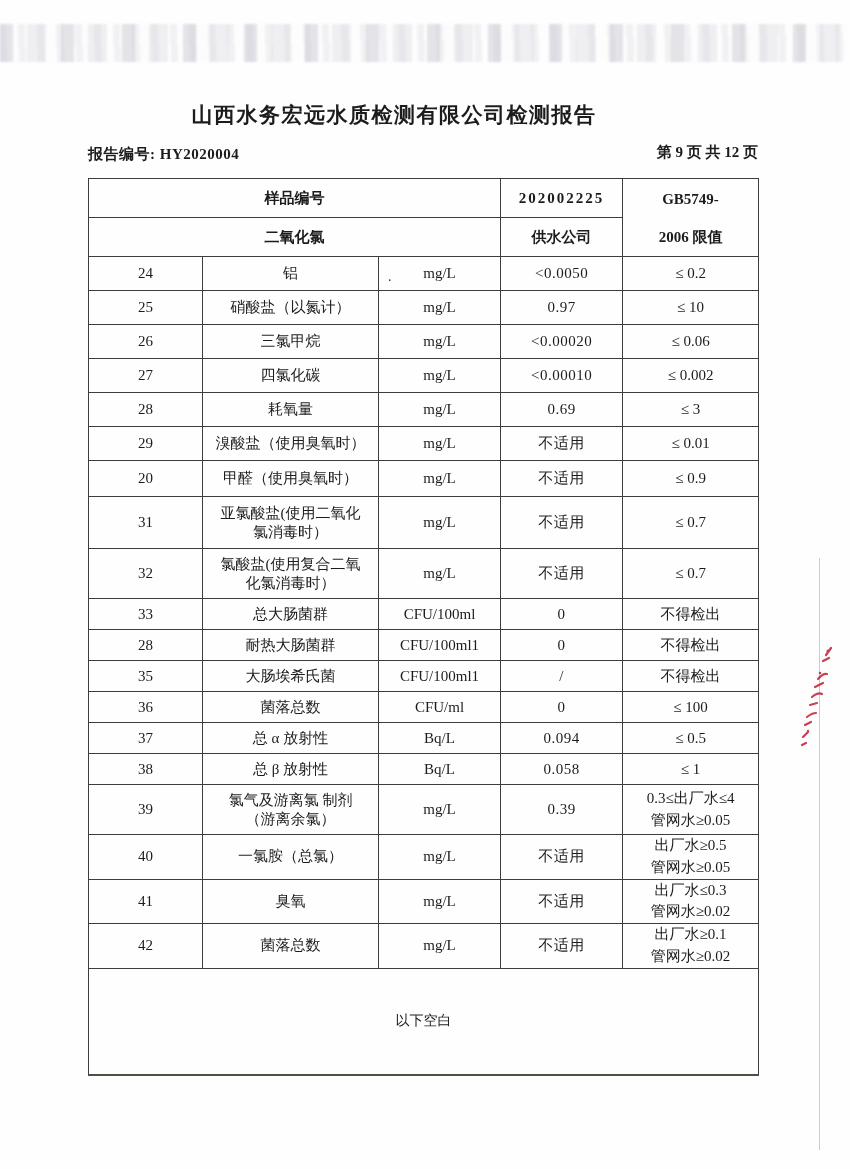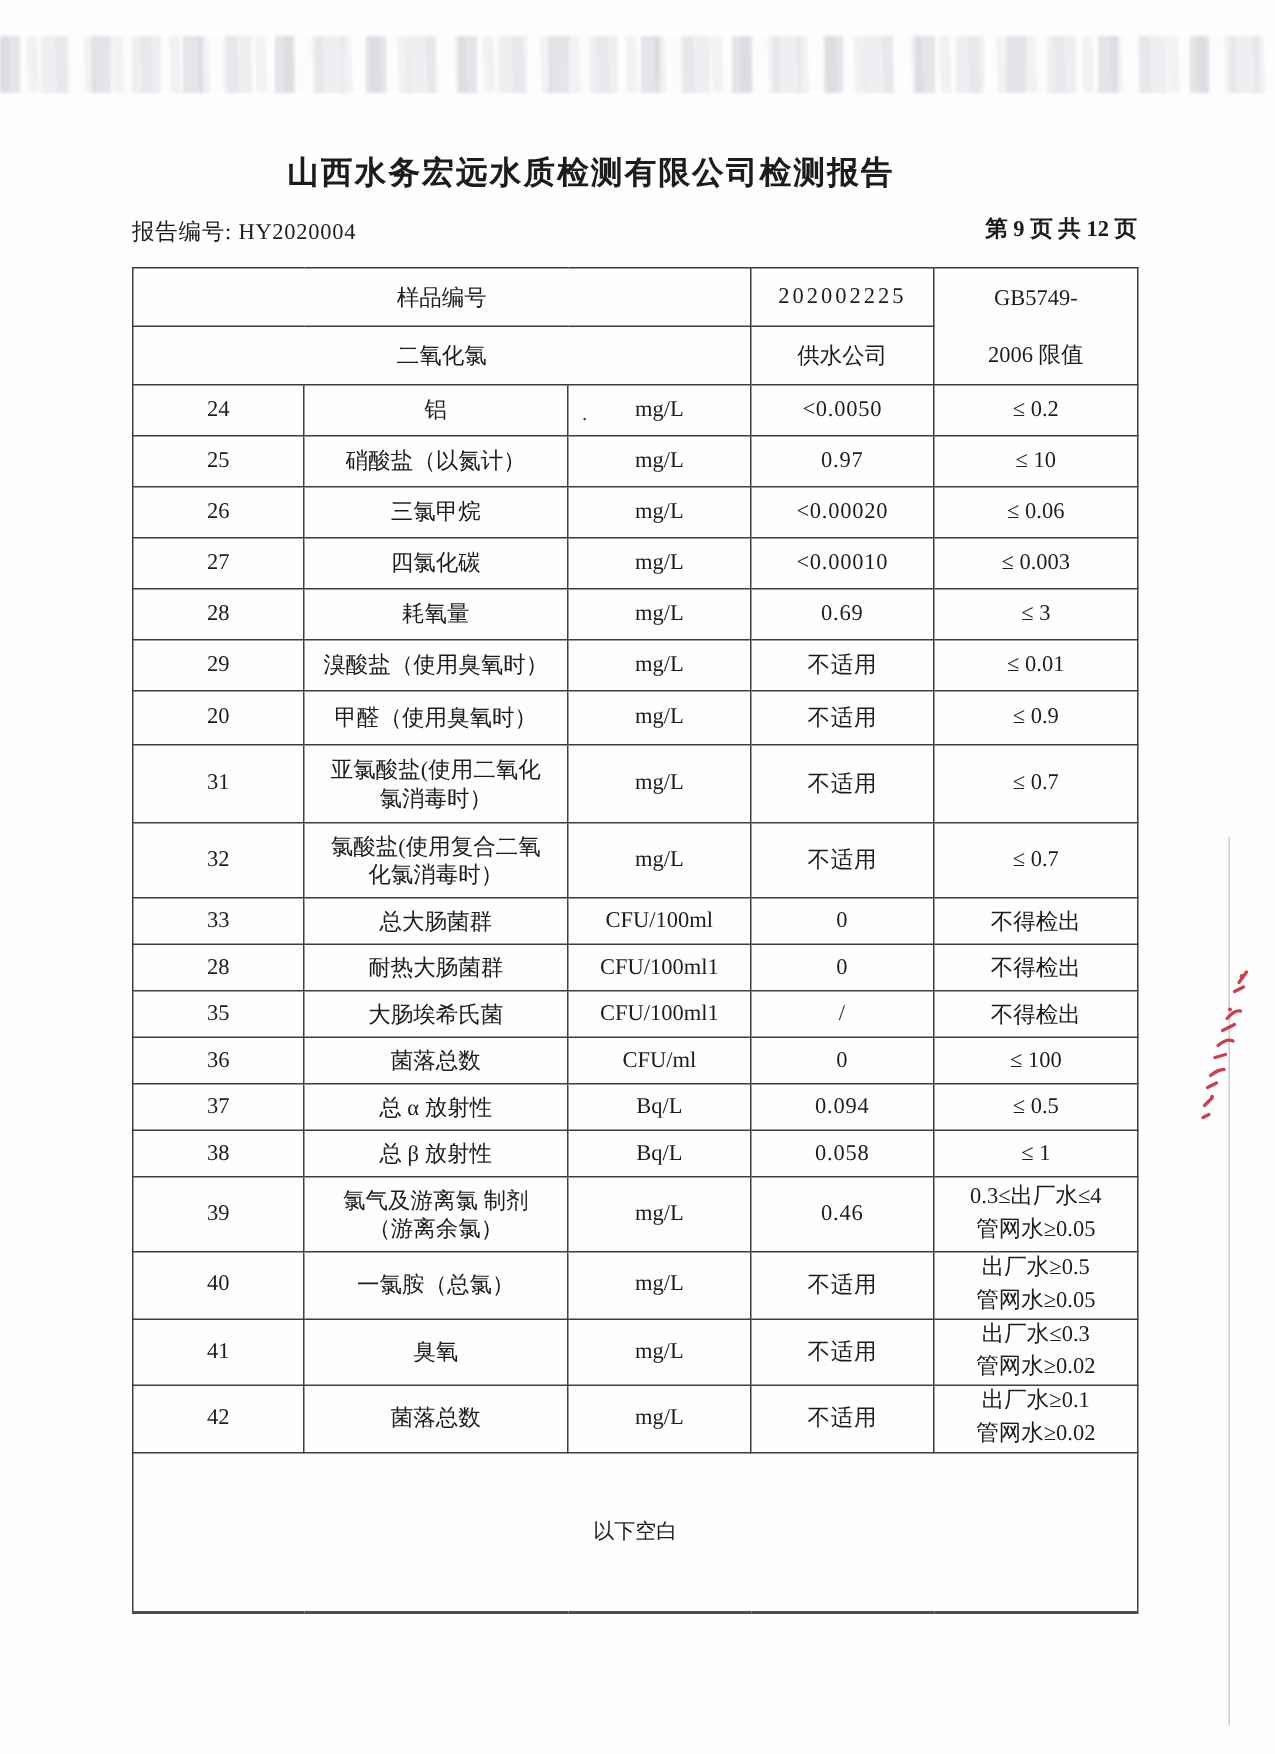--- a/index.html
+++ b/index.html
@@ -16,36 +16,36 @@
       repeating-linear-gradient(90deg, rgba(185,185,198,.38) 0 13px, rgba(235,235,240,.10) 13px 27px, rgba(205,205,216,.30) 27px 46px, rgba(242,242,246,.08) 46px 61px),
       repeating-linear-gradient(88deg, rgba(200,200,210,.22) 0 7px, rgba(255,255,255,0) 7px 19px);
     filter: blur(1.2px);
   }
   .page-title {
     position:absolute; top:101px; left:0; width:788px;
     text-align:center; font-size:21px; font-weight:bold; letter-spacing:1.5px;
   }
   .meta-left {
     position:absolute; top:145px; left:88px;
-    font-size:15px; font-weight:normal; letter-spacing:.5px;
+    font-size:15px; font-weight:bold; letter-spacing:.5px;
   }
   .meta-right {
     position:absolute; top:143px; left:588px; width:170px; text-align:right;
     font-size:15px; font-weight:bold;
   }
   table.results {
     position:absolute; top:178px; left:88px; width:670px;
     border-collapse:collapse; table-layout:fixed;
   }
   table.results td {
     border:1px solid #3d3d3d;
     text-align:center; vertical-align:middle;
     font-size:15px; padding:0 2px;
   }
-  tr.h39 { height:39px; } tr.h34 { height:34px; } tr.h36 { height:36px; }
+  tr.h39 { height:39px;font-weight:bold; } tr.h34 { height:34px; } tr.h36 { height:36px; }
   tr.h52 { height:52px; } tr.h50 { height:50px; } tr.h31 { height:31px; }
   tr.h42 { height:42px; } tr.h86 { height:107px; }
   td.name-cell { text-align:left; padding-left:13px; }
   td.unit-cell { font-size:13.5px; position:relative; }
   td.value-cell { letter-spacing:.5px; }
   td.sampleno-cell { letter-spacing:2px; }
   .pre { white-space:pre-line;margin-left:40px; }
   td.small { font-size:12px; line-height:1.45; letter-spacing:0; }
   td.std-cell { font-size:14.5px; }
   .std-line { height:38px; line-height:38px; }
@@ -104,21 +104,21 @@
     <td class="name-cell">三氯甲烷</td>
     <td class="unit-cell">mg/L</td>
     <td class="value-cell">&lt;0.00020</td>
     <td>≤ 0.06</td>
   </tr>
   <tr class="h34">
     <td>27</td>
     <td class="name-cell">四氯化碳</td>
     <td class="unit-cell">mg/L</td>
     <td class="value-cell">&lt;0.00010</td>
-    <td>≤ 0.003</td>
+    <td>≤ 0.002</td>
   </tr>
   <tr class="h34">
     <td>28</td>
     <td class="name-cell">耗氧量</td>
     <td class="unit-cell">mg/L</td>
     <td class="value-cell">0.69</td>
     <td>≤ 3</td>
   </tr>
   <tr class="h34">
     <td>29</td>
@@ -190,21 +190,21 @@
     <td class="name-cell">总 β 放射性</td>
     <td class="unit-cell">Bq/L</td>
     <td class="value-cell">0.058</td>
     <td>≤ 1</td>
   </tr>
   <tr class="h50">
     <td>39</td>
     <td class="name-cell pre">氯气及游离氯  制剂
 （游离余氯）</td>
     <td class="unit-cell">mg/L</td>
-    <td class="value-cell">0.46</td>
+    <td class="value-cell">0.39</td>
     <td class="small pre">0.3≤出厂水≤4
 管网水≥0.05</td>
   </tr>
   <tr class="h42">
     <td>40</td>
     <td class="name-cell">一氯胺（总氯）</td>
     <td class="unit-cell">mg/L</td>
     <td class="value-cell">不适用</td>
     <td class="small pre">出厂水≥0.5
 管网水≥0.05</td>

